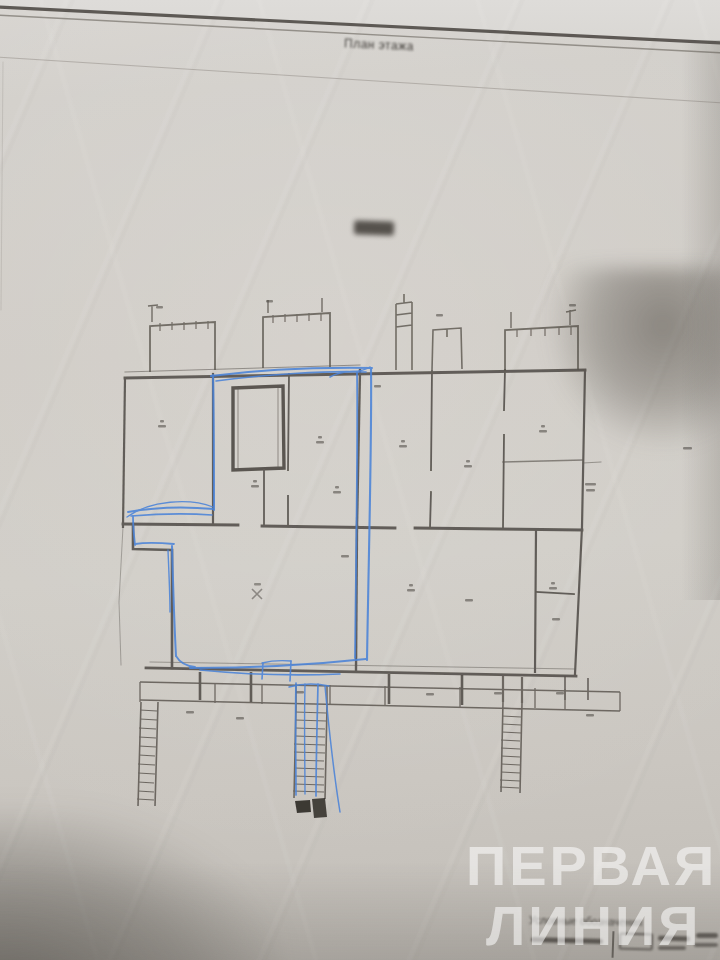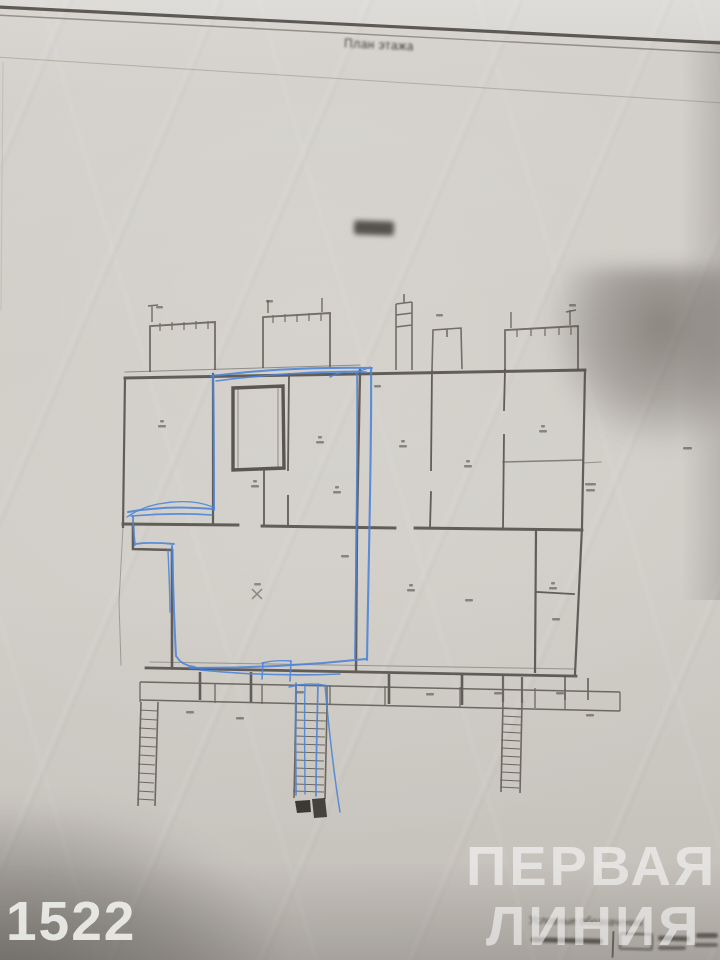--- a/index.html
+++ b/index.html
@@ -288,15 +288,14 @@
   <div class="abs smudge legend-bar4"></div>
   <div class="abs smudge legend-bar5"></div>
 
   <div class="abs shadow-tr"></div>
   <div class="abs shadow-right"></div>
   <div class="abs shadow-bl"></div>
   <div class="abs shadow-bottom"></div>
 
   <div class="abs wm wm1">ПЕРВАЯ</div>
   <div class="abs wm wm2">ЛИНИЯ</div>
-  <div class="abs corner-num">1522</div>
 
 </div>
 
 </body></html>

